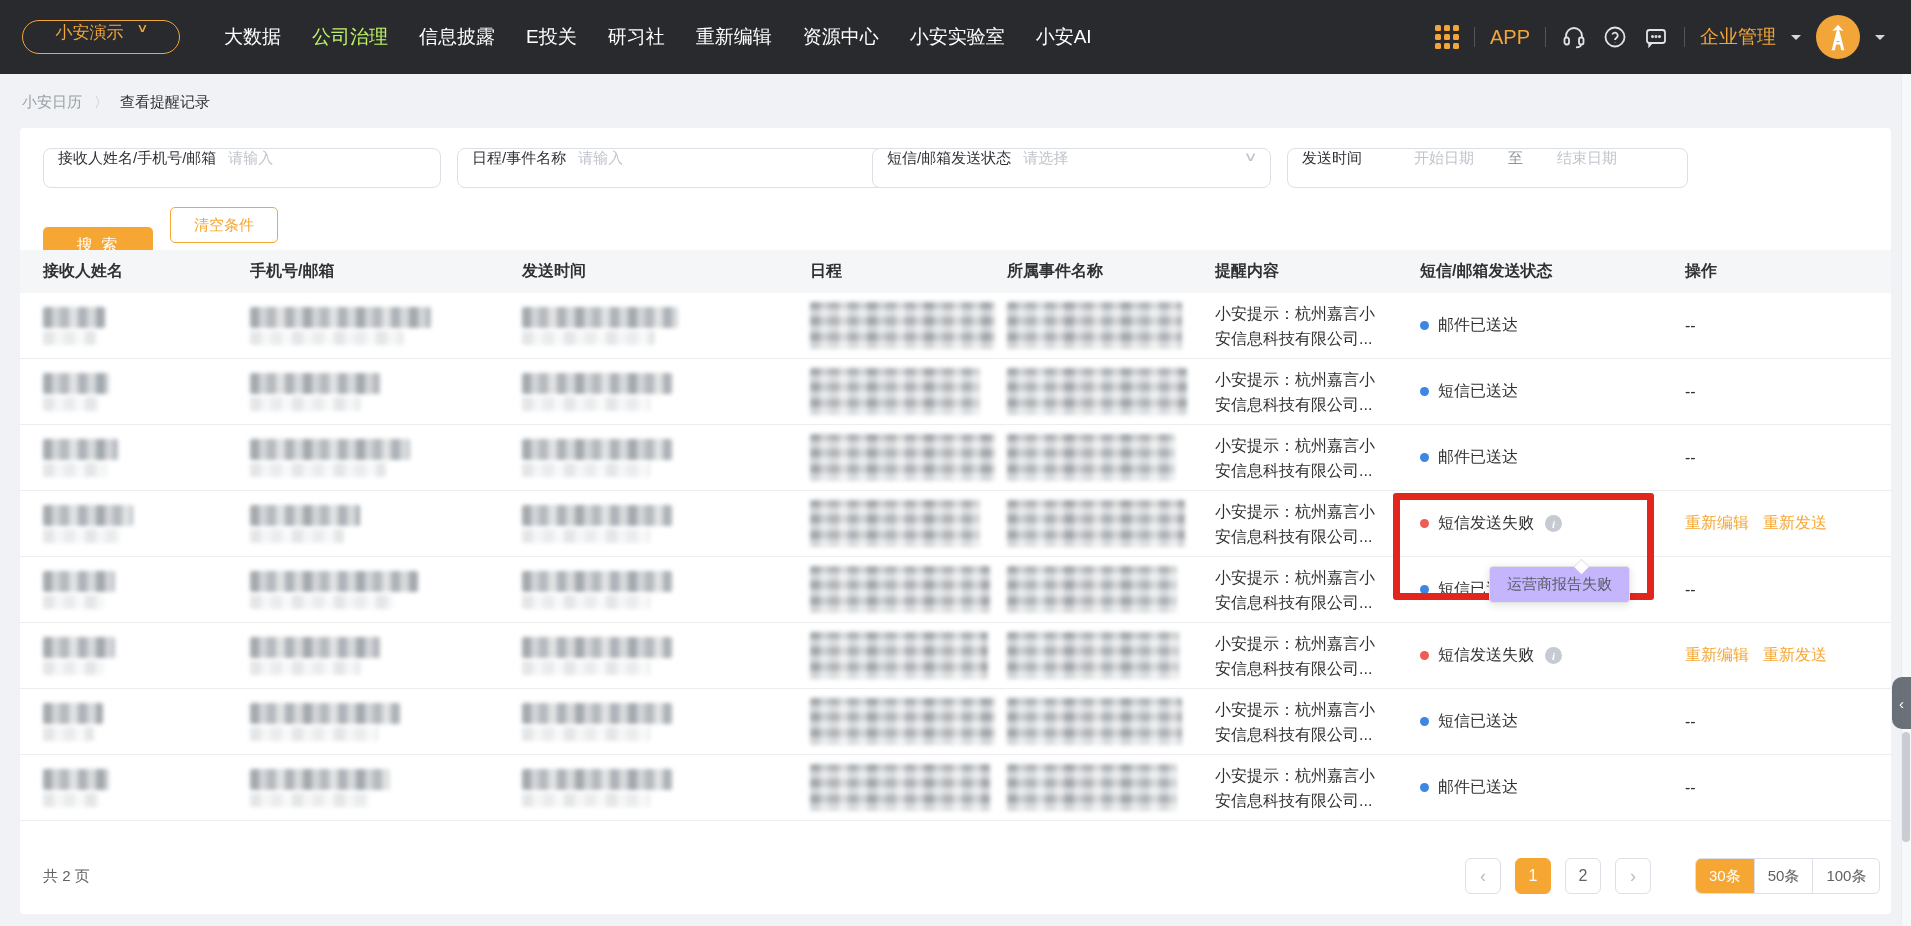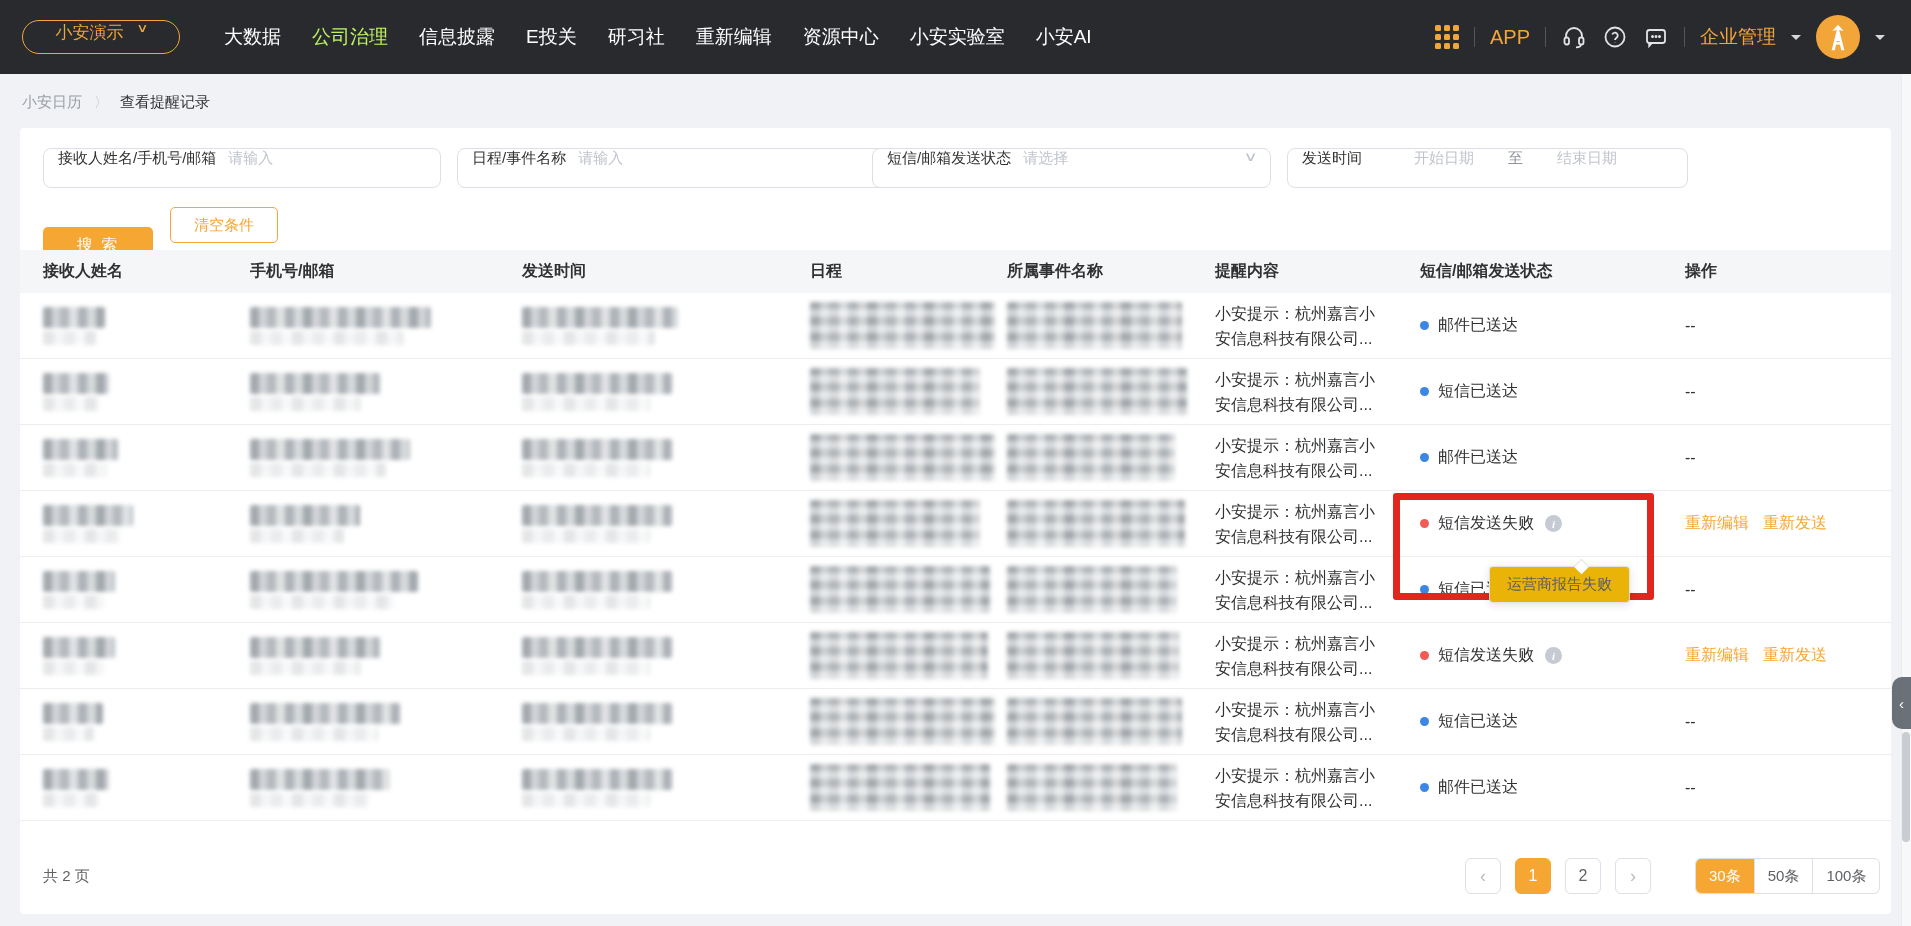--- a/index.html
+++ b/index.html
@@ -83,21 +83,21 @@
   .status-cell { display:flex; align-items:center; gap:9px; font-size:16px; color:#303133; white-space:nowrap; }
   .dot { width:9px; height:9px; border-radius:50%; flex:none; }
   .dot.ok { background:#3c86e4; }
   .dot.fail { background:#f05b55; }
   .info-icon { width:17px; height:17px; border-radius:50%; background:#c6cad2; color:#fff; font-size:11px; font-style:italic; font-weight:bold; display:flex; align-items:center; justify-content:center; margin-left:2px; cursor:pointer; font-family:"Liberation Serif", serif; }
   .action-cell { font-size:16px; color:#303133; display:flex; gap:14px; white-space:nowrap; }
   .action-link { color:#f6a733; cursor:pointer; }
 
   
   .red-annotation { position:absolute; left:1373px; top:365px; width:261px; height:107px; border:7px solid #e3261d; border-radius:3px; z-index:50; pointer-events:none; }
-  .status-tooltip { position:absolute; left:1469px; top:438px; width:141px; height:37px; background:#eab308; border:1px solid #e2e2e2; border-radius:4px; box-shadow:0 2px 8px rgba(0,0,0,.12); z-index:60; display:flex; align-items:center; justify-content:center; font-size:15px; color:#5a5e66; }
+  .status-tooltip { position:absolute; left:1469px; top:438px; width:141px; height:37px; background:#c4b5fd; border:1px solid #e2e2e2; border-radius:4px; box-shadow:0 2px 8px rgba(0,0,0,.12); z-index:60; display:flex; align-items:center; justify-content:center; font-size:15px; color:#5a5e66; }
   .status-tooltip::before { content:""; position:absolute; top:-6px; left:86px; width:10px; height:10px; background:#fff; border-left:1px solid #e2e2e2; border-top:1px solid #e2e2e2; transform:rotate(45deg); }
 
   
   .tfooter { position:absolute; left:0; top:730px; width:100%; height:36px; }
   .total-text { position:absolute; left:23px; top:0; line-height:36px; font-size:15px; color:#606266; }
   .pager { position:absolute; left:1445px; top:0; display:flex; gap:14px; }
   .pbtn { width:36px; height:36px; border:1px solid #dcdfe6; border-radius:6px; background:#fff; color:#606266; font-size:16px; display:flex; align-items:center; justify-content:center; cursor:pointer; }
   .pbtn.current { background:#f6a733; border-color:#f6a733; color:#fff; }
   .pbtn.nav-arrow { color:#b7bcc4; font-size:18px; }
   .size-group { position:absolute; left:1675px; top:0; display:flex; border:1px solid #dcdfe6; border-radius:6px; overflow:hidden; background:#fff; }

